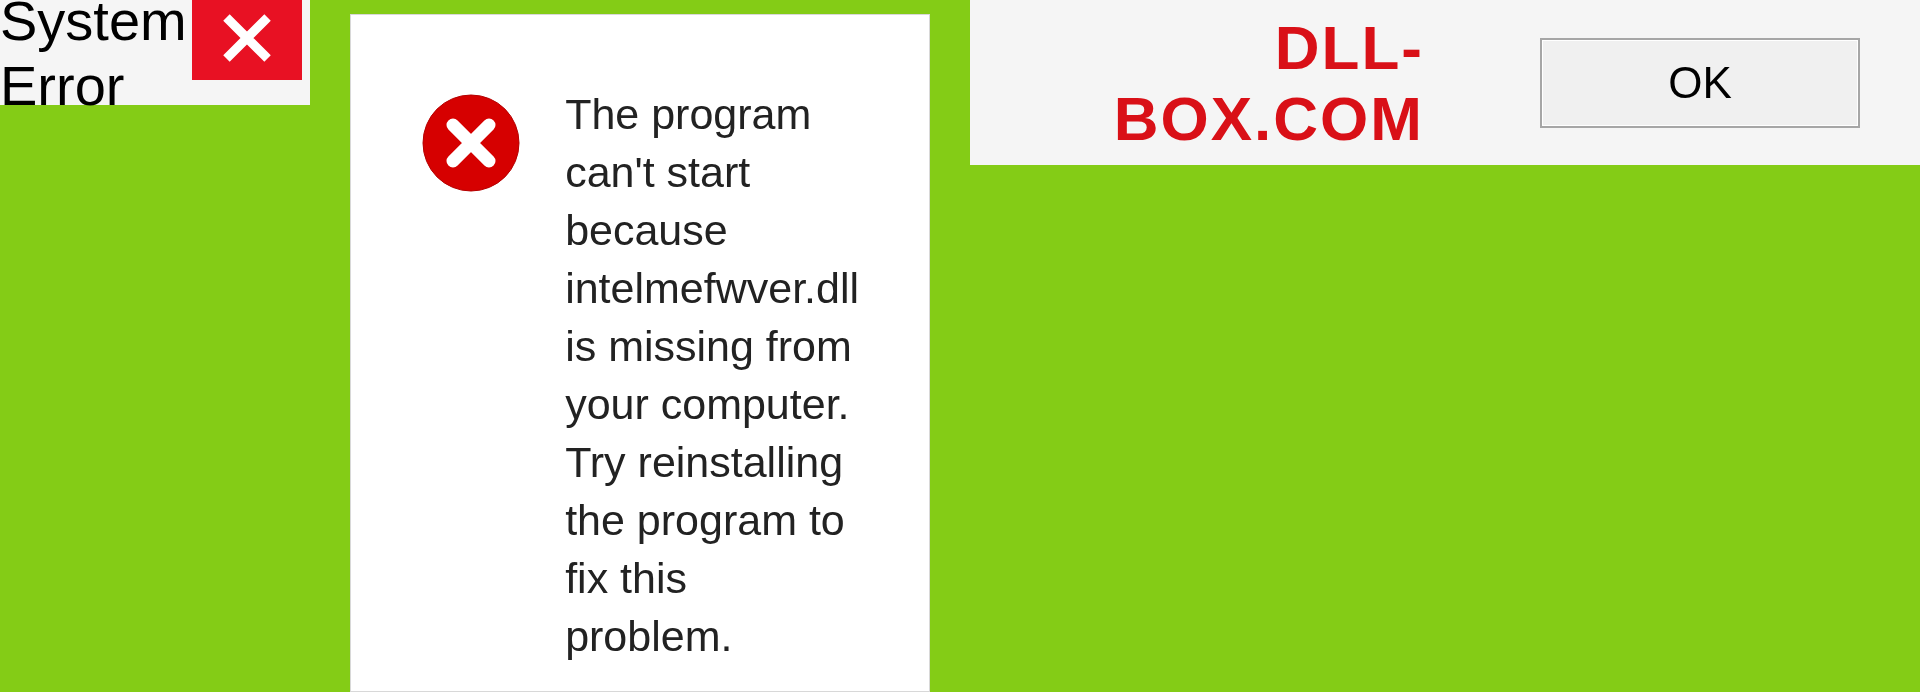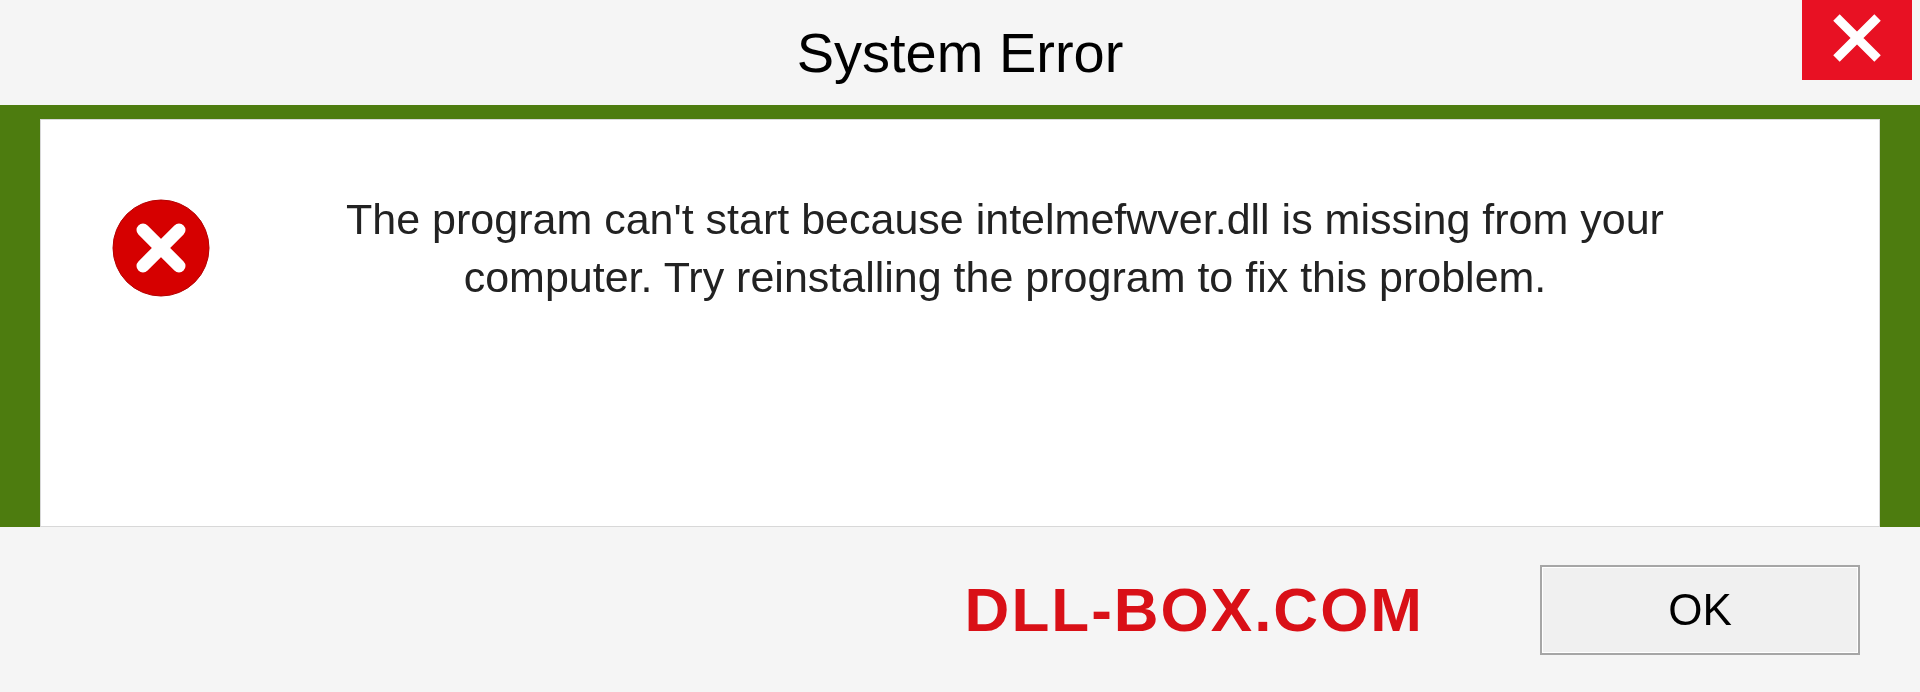--- a/index.html
+++ b/index.html
@@ -10,25 +10,24 @@
     body {
       width: 1920px;
       height: 692px;
       font-family: "Segoe UI", Tahoma, Arial, sans-serif;
       background: #fafafa;
       overflow: hidden;
     }
     .dialog {
       width: 100%;
       height: 100%;
-      background: #4d7c0f;
+      background: #84cc16;
       display: flex;
-      flex-direction: column;
+      flex-direction: row;
       position: relative;
-      border-radius: 21px;
     }
     .title-bar {
       height: 105px;
       display: flex;
       align-items: center;
       justify-content: center;
       position: relative;
       background: #f5f5f5;
     }
     .title-text {
@@ -54,21 +53,20 @@
     }
     .content-panel {
       margin: 14px 40px 0 40px;
       background: #ffffff;
       border: 1px solid #d8d8d8;
       flex: 1;
       display: flex;
       align-items: flex-start;
       padding: 70px 70px 50px 70px;
       gap: 44px;
-      text-align: center;
     }
     .error-icon {
       flex-shrink: 0;
       width: 100px;
       height: 100px;
       margin-top: 8px;
     }
     .error-icon svg {
       width: 100%;
       height: 100%;

